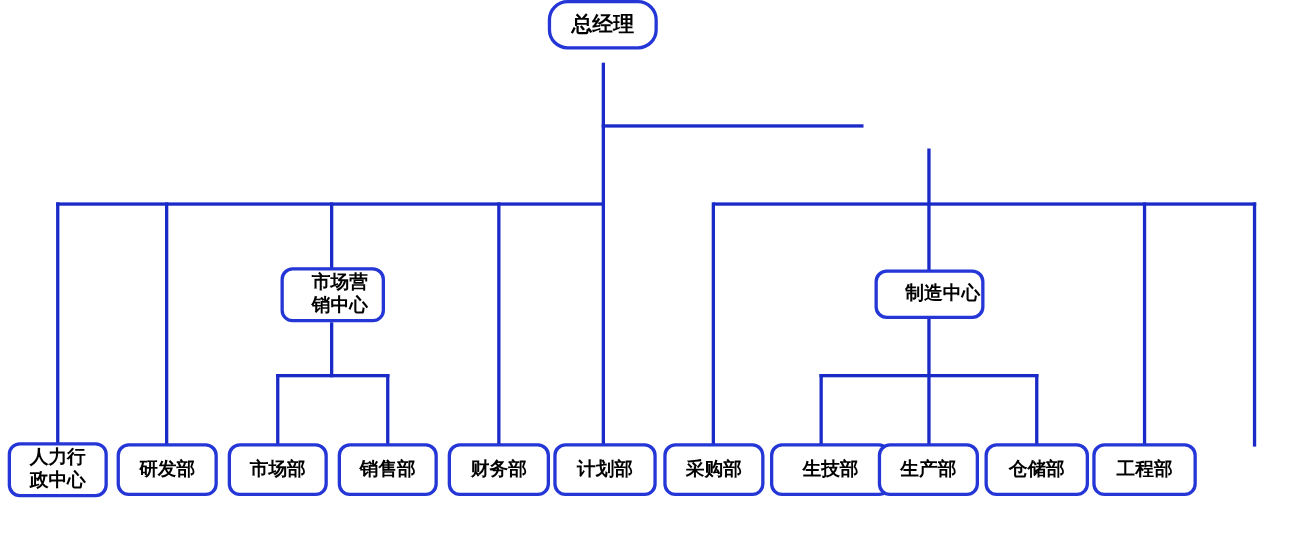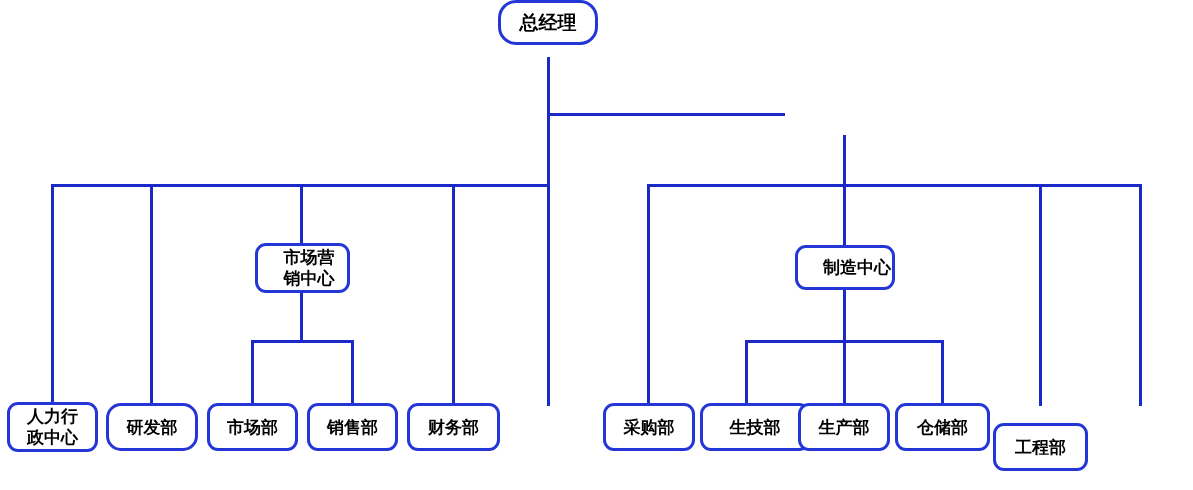--- a/index.html
+++ b/index.html
@@ -66,23 +66,24 @@
   <div class="line v" style="left:941px;top:340px;height:66px;"></div>
 
   <div class="node lg" style="left:498px;top:0;width:100px;height:45px;border-radius:18px;">总经理</div>
 
   <div class="node" style="left:255px;top:243px;width:95px;height:50px;padding-left:13px;">市场营
 销中心</div>
   <div class="node" style="left:795px;top:245px;width:100px;height:45px;padding-left:24px;">制造中心</div>
 
   <div class="node" style="left:7px;top:402px;width:91px;height:50px;">人力行
 政中心</div>
-  <div class="node" style="left:106px;top:403px;width:92px;height:48px;border-radius:15px;">研发部</div>
+  <div class="node" style="left:106px;top:403px;width:92px;height:48px;">研发部</div>
   <div class="node" style="left:207px;top:403px;width:91px;height:48px;">市场部</div>
   <div class="node" style="left:307px;top:403px;width:91px;height:48px;">销售部</div>
   <div class="node" style="left:407px;top:403px;width:93px;height:48px;">财务部</div>
+  <div class="node" style="left:503px;top:403px;width:94px;height:48px;">计划部</div>
   <div class="node" style="left:603px;top:403px;width:92px;height:48px;">采购部</div>
   <div class="node" style="left:700px;top:403px;width:110px;height:48px;">生技部</div>
   <div class="node" style="left:798px;top:403px;width:92px;height:48px;">生产部</div>
   <div class="node" style="left:895px;top:403px;width:95px;height:48px;">仓储部</div>
-  <div class="node" style="left:993px;top:403px;width:95px;height:48px;margin-top:20px;">工程部</div>
+  <div class="node" style="left:993px;top:403px;width:95px;height:48px;">工程部</div>
 
 </div>
 
 </body></html>

